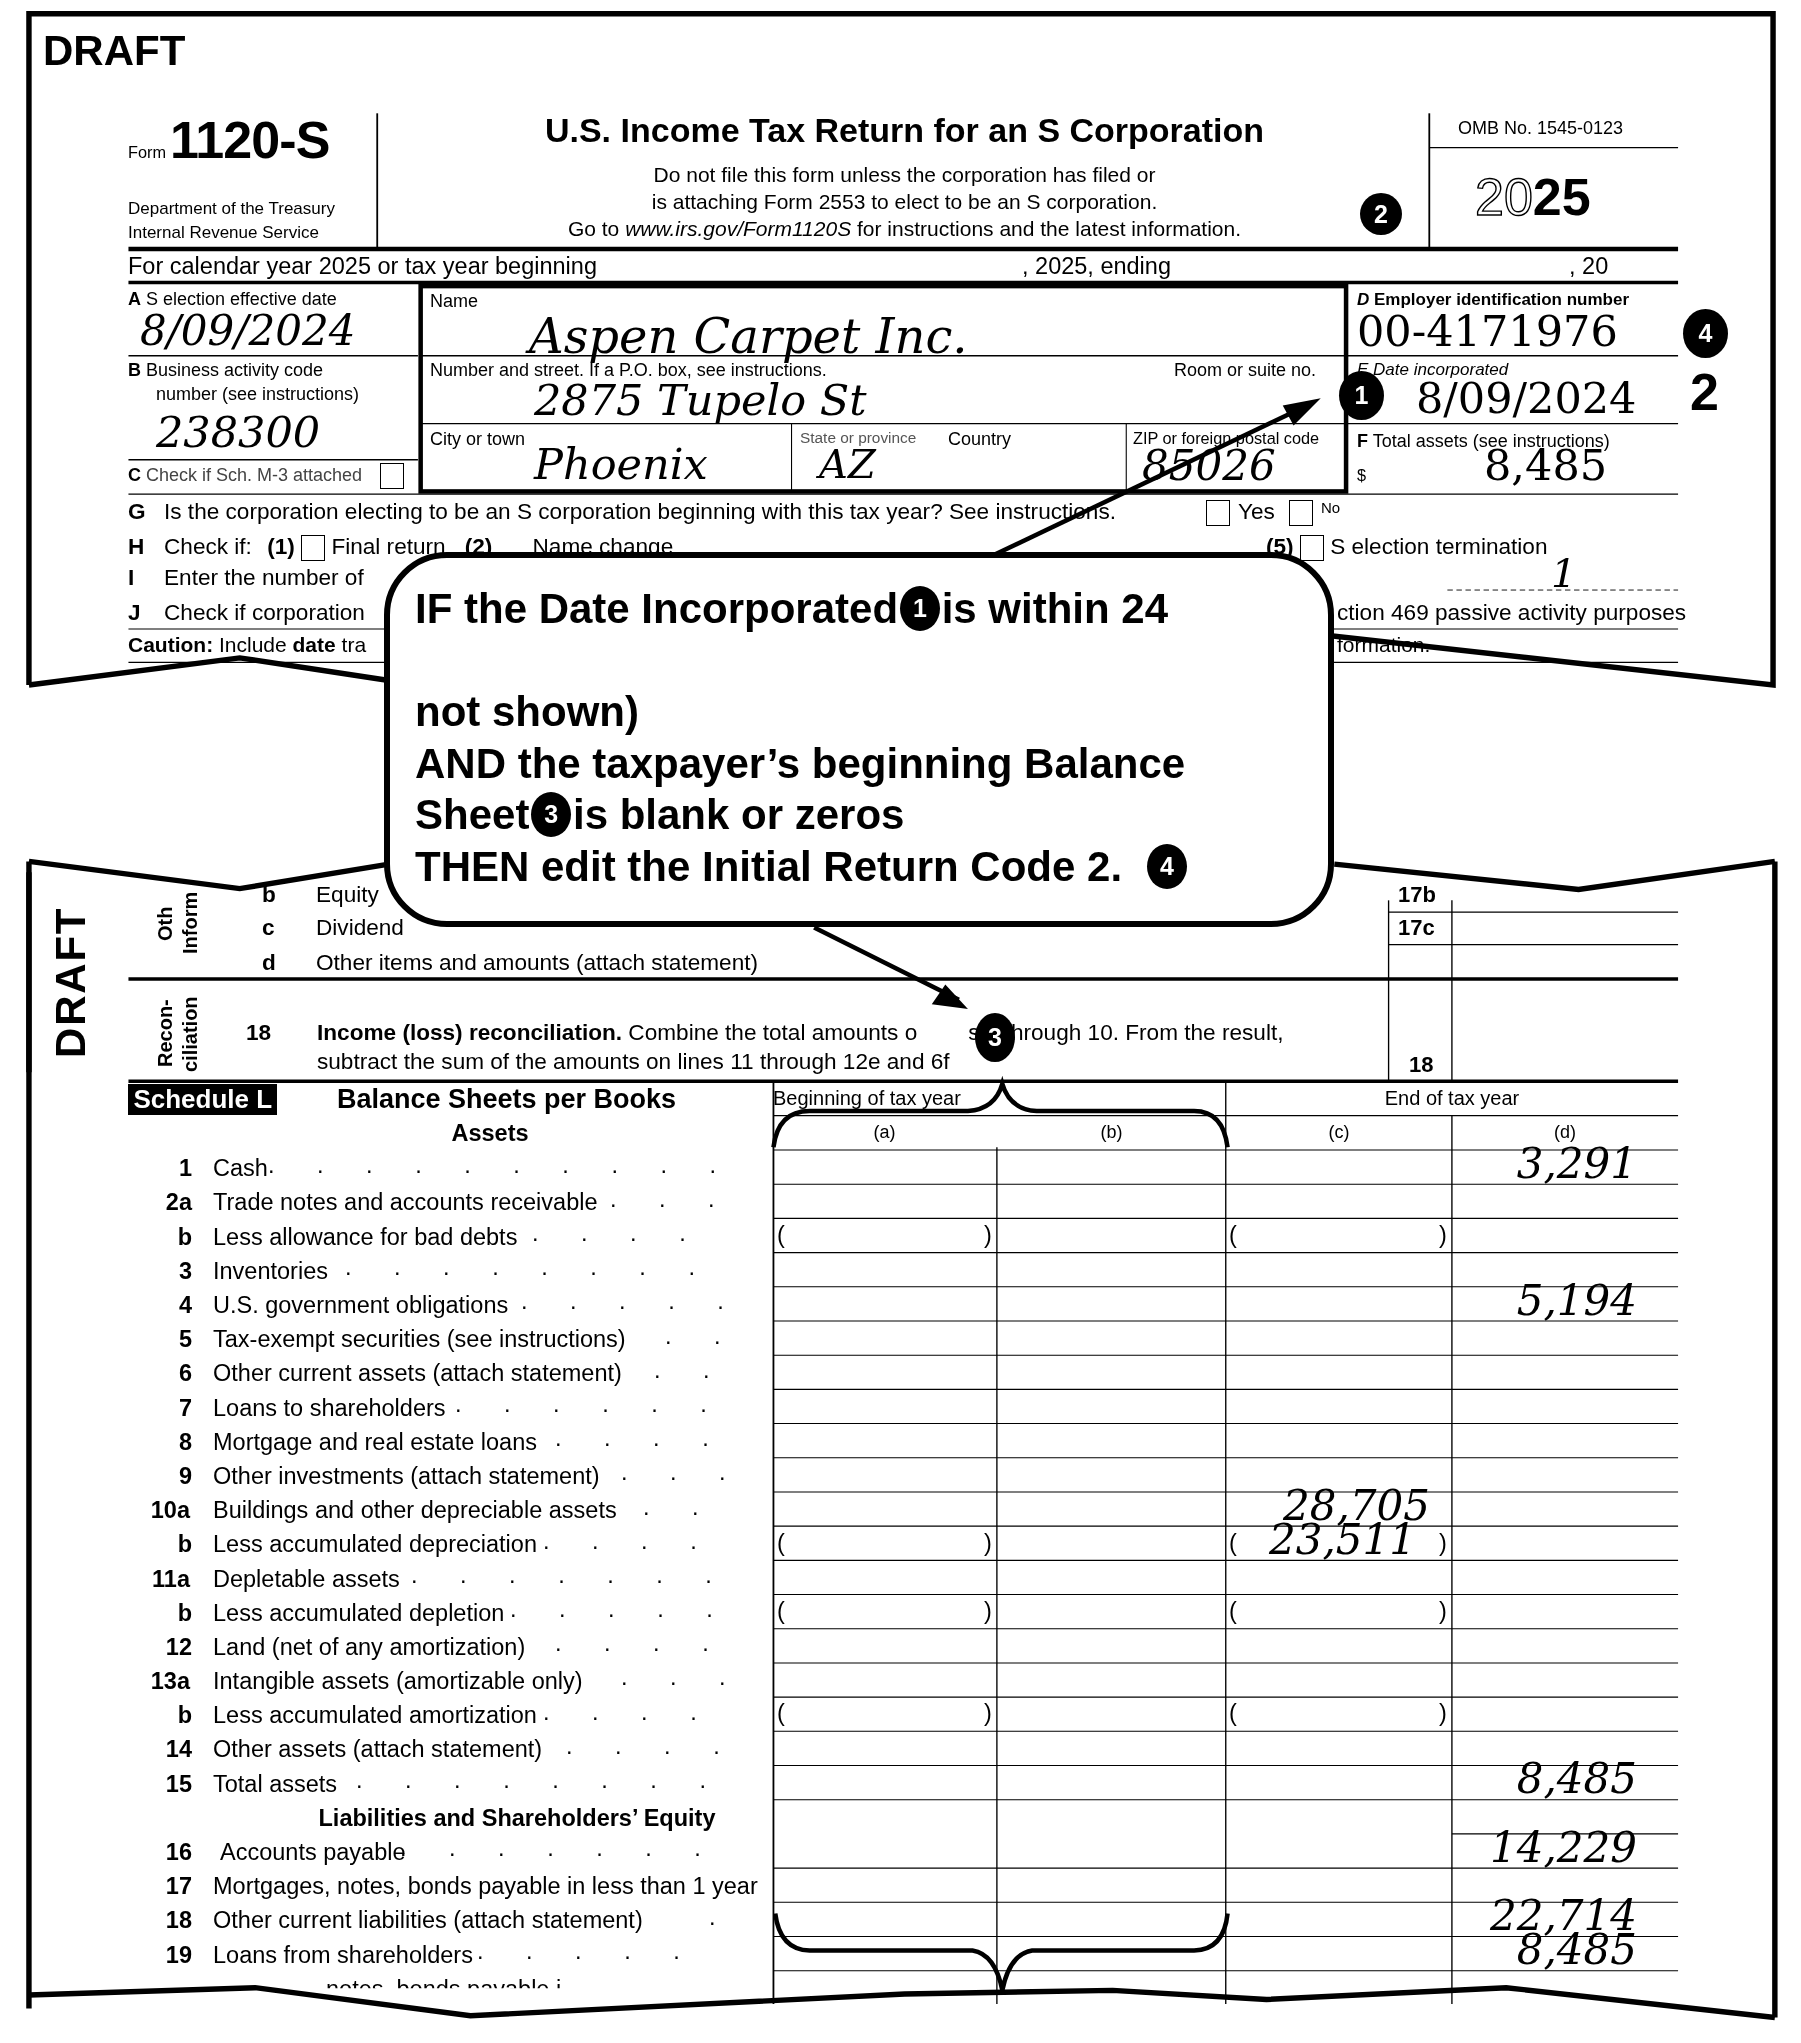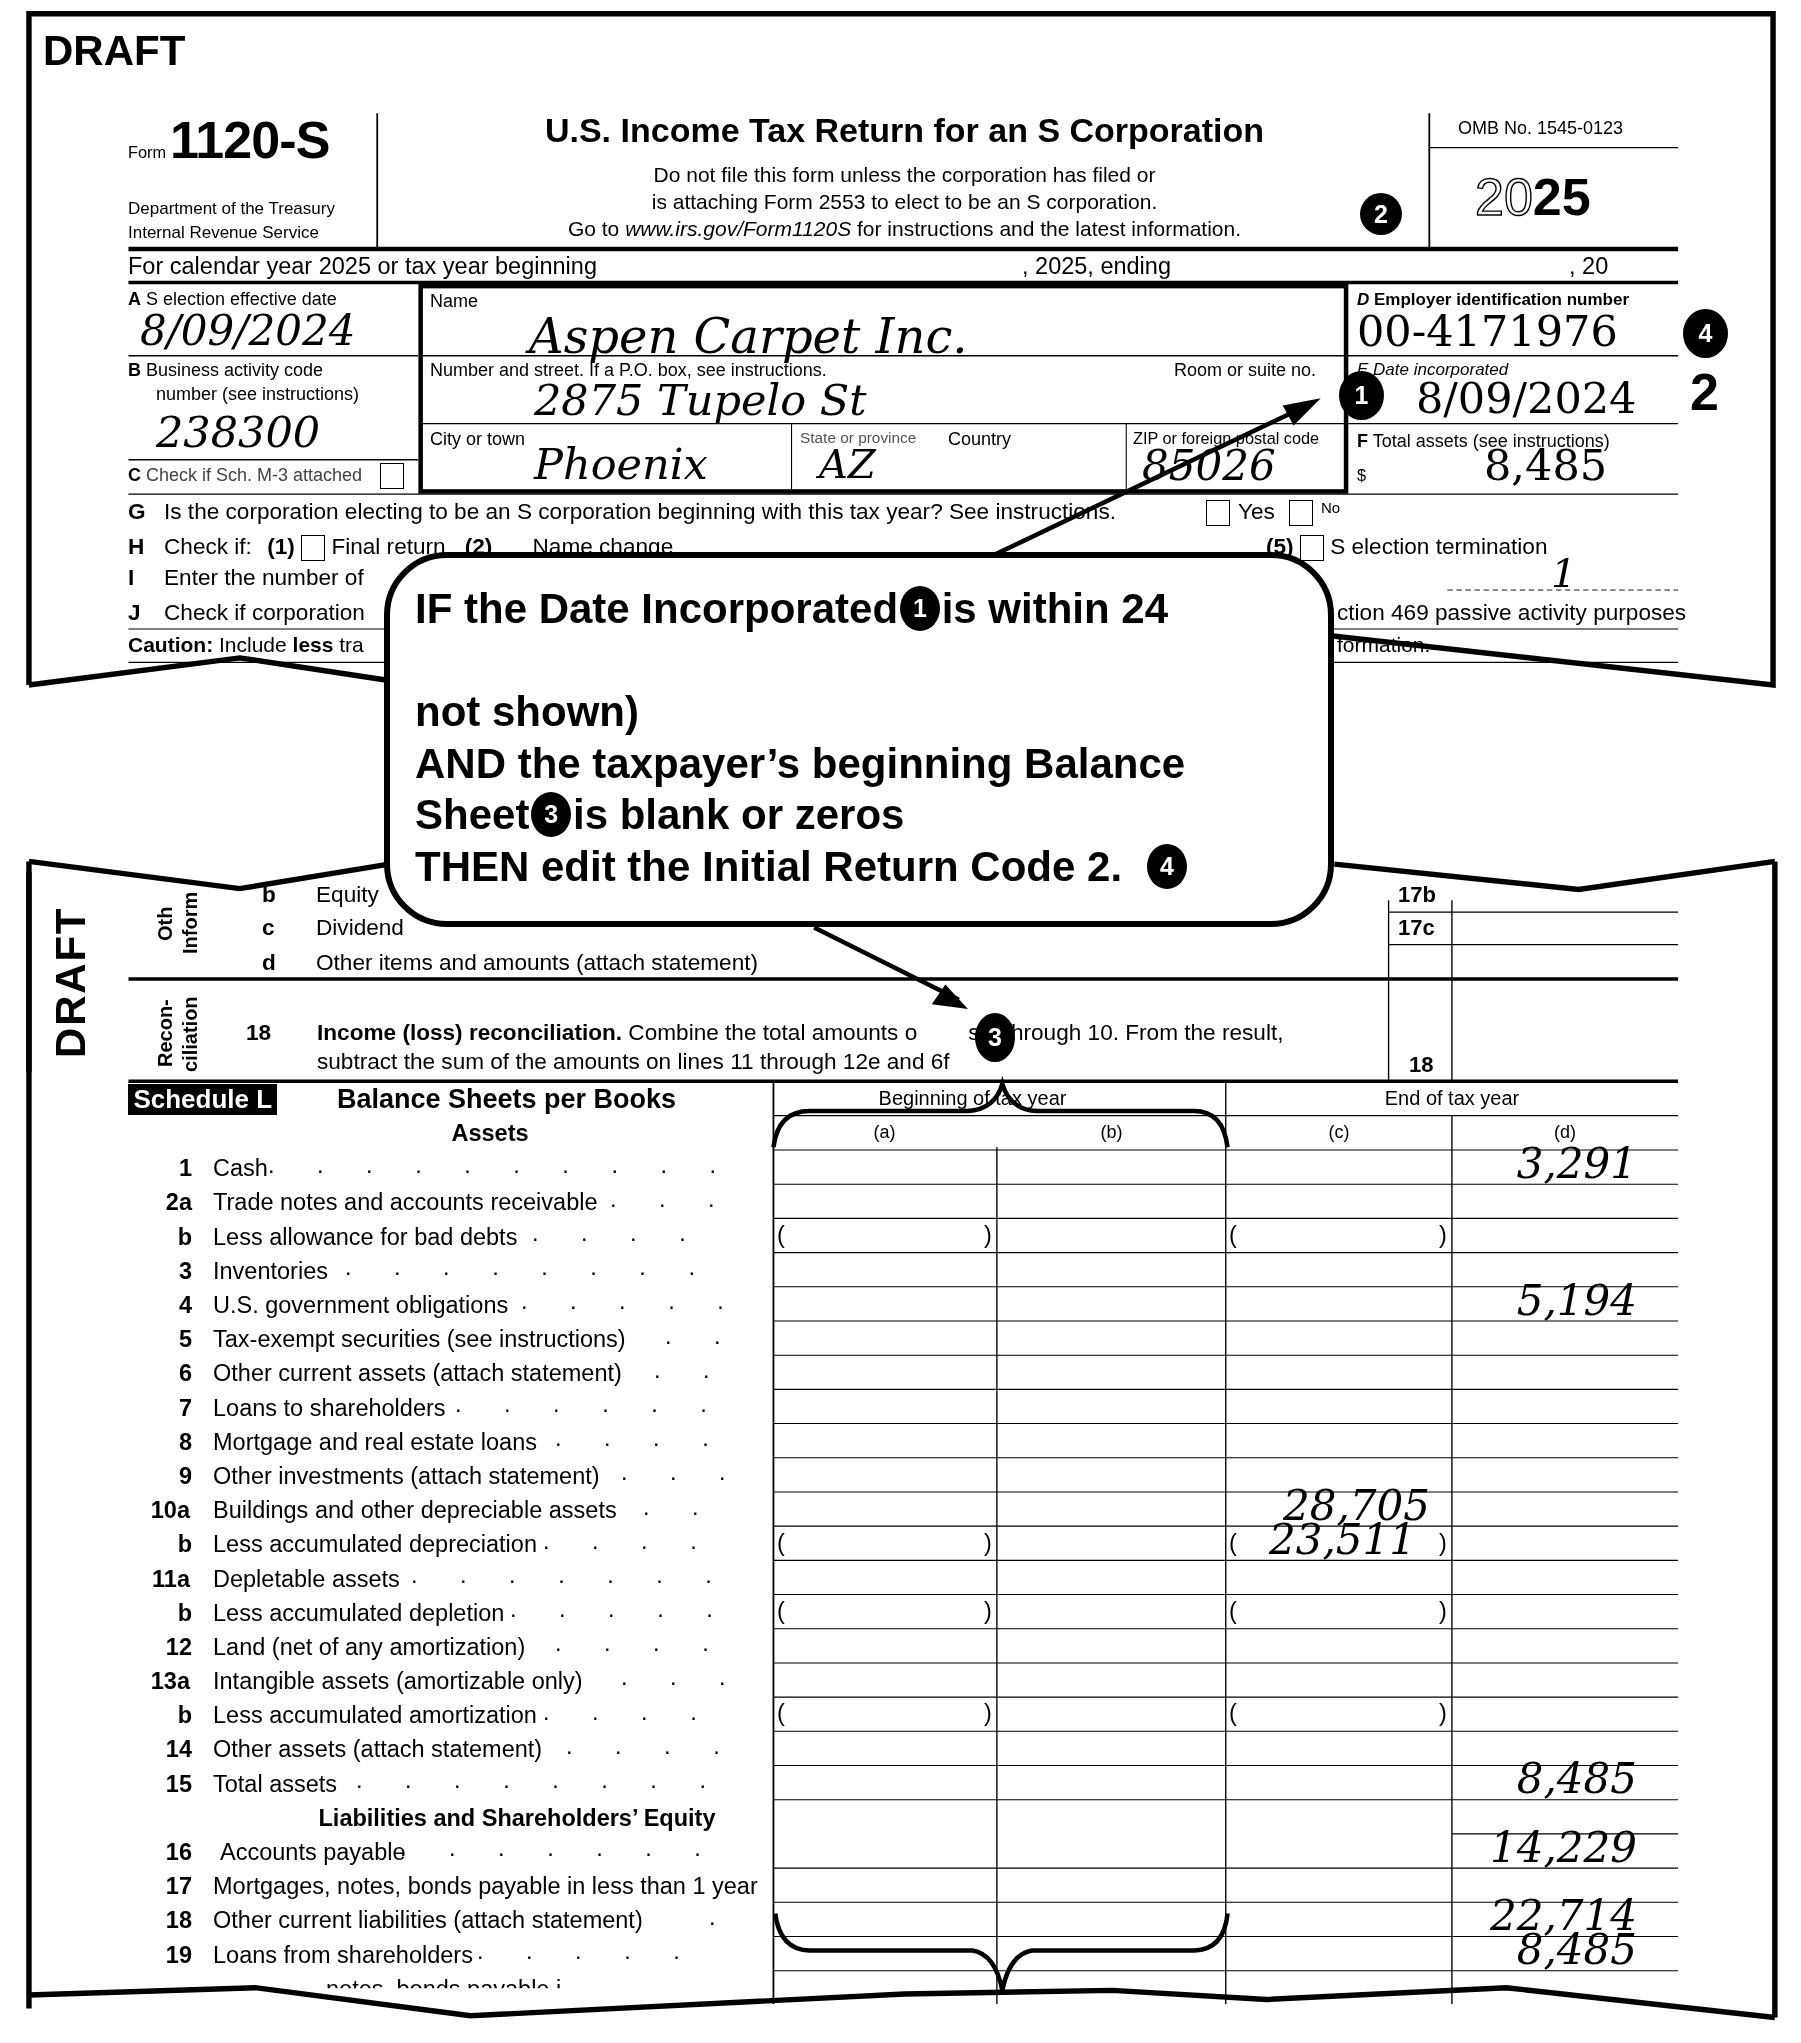--- a/index.html
+++ b/index.html
@@ -204,21 +204,21 @@
   <b style="display:inline-block;width:36px;">I</b><span>Enter the number of</span>
 </div>
 <div class="abs hw" style="left:1551px;top:550px;font-size:40px;">1</div>
 
 <div class="abs" style="left:128px;top:600px;font-size:22.6px;white-space:nowrap;">
   <b style="display:inline-block;width:36px;">J</b><span>Check if corporation</span>
 </div>
 <div class="abs" style="left:1337px;top:600px;font-size:22.6px;white-space:nowrap;">ction 469 passive activity purposes</div>
 
 <div class="abs" style="left:128px;top:633px;font-size:21px;white-space:nowrap;">
-  <b>Caution:</b><span> Include </span><b>less</b><span> tra</span>
+  <b>Caution:</b><span> Include </span><b>date</b><span> tra</span>
 </div>
 <div class="abs" style="left:1337px;top:633px;font-size:21px;white-space:nowrap;">formation.</div>
 
 <div class="vtext" style="left:154px;top:941px;font-size:20px;font-weight:bold;">Oth</div>
 <div class="vtext" style="left:179px;top:954px;font-size:20px;font-weight:bold;">Inform</div>
 <div class="abs" style="left:262px;top:882px;font-size:22.6px;white-space:nowrap;">
   <b style="display:inline-block;width:54px;">b</b><span>Equity</span>
 </div>
 <div class="abs" style="left:1398px;top:882px;font-size:22px;font-weight:bold;">17b</div>
 <div class="abs" style="left:1455px;top:877px;width:222px;height:33px;"></div>
@@ -239,21 +239,21 @@
 </div>
 <div class="abs" style="left:317px;top:1049px;font-size:22.6px;white-space:nowrap;">
   <span>subtract the sum of the amounts on lines 11 through 12e and</span> <span>6f</span>
 </div>
 <div class="abs" style="left:1409px;top:1052px;font-size:22px;font-weight:bold;">18</div>
 <div class="abs" style="left:1455px;top:982px;width:222px;height:98px;"></div>
 <div class="badge" style="left:975px;top:1013px;width:40px;height:49px;line-height:49px;">3</div>
 
 <div class="sched-tag" style="left:128px;top:1084px;">Schedule L</div>
 <div class="abs" style="left:337px;top:1084px;font-size:27px;font-weight:bold;">Balance Sheets per Books</div>
-<div class="abs" style="left:773px;width:399px;top:1087px;text-align:center;font-size:20px;">Beginning of tax year</div>
+<div class="abs" style="left:773px;width:399px;top:1087px;text-align:left;font-size:20px;">Beginning of tax year</div>
 <div class="abs" style="left:1226px;width:452px;top:1087px;text-align:center;font-size:20px;">End of tax year</div>
 <div class="abs" style="left:773px;width:223px;top:1122px;text-align:center;font-size:18px;">(a)</div>
 <div class="abs" style="left:997px;width:229px;top:1122px;text-align:center;font-size:18px;">(b)</div>
 <div class="abs" style="left:1226px;width:226px;top:1122px;text-align:center;font-size:18px;">(c)</div>
 <div class="abs" style="left:1452px;width:226px;top:1122px;text-align:center;font-size:18px;">(d)</div>
 <div class="abs" style="left:128px;width:724px;top:1120px;text-align:center;font-size:23.5px;font-weight:bold;">Assets</div>
 
 <div id="sched-rows">
     <div class="lnum" style="left:138px;top:1155px;">1</div>
     <div class="ltext" style="left:213px;top:1155px;">Cash</div>

